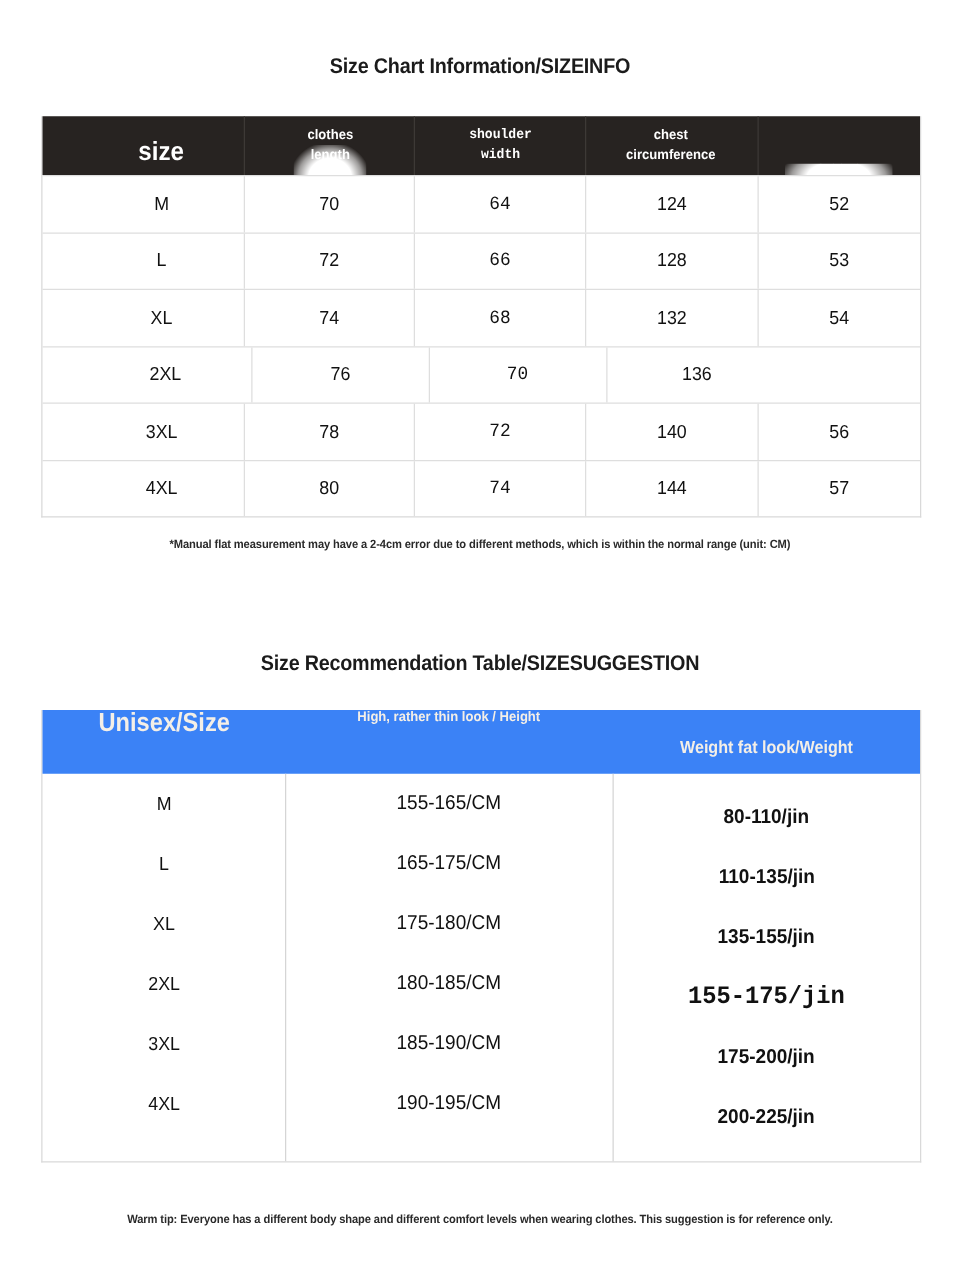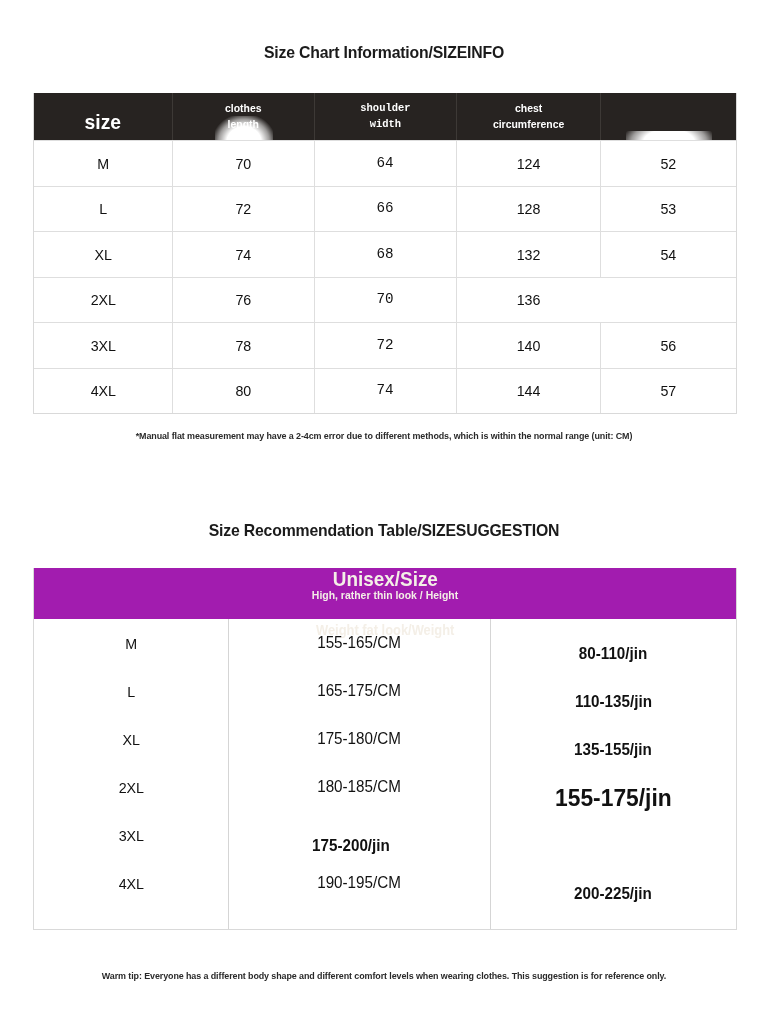--- a/index.html
+++ b/index.html
@@ -120,21 +120,21 @@
     font-size: 15px;
     color: #111;
     box-sizing: border-box;
     border-right: 1px solid #dedede;
     transform: none;
   }
   #table-1 .tcell:last-child { border-right: none; }
   #table-1 .tcell span { transform: scaleX(0.95); display: block; }
 
   
-  .c1 { width: 139px; }
+  .c1 { width: 139px; margin-left: 29px; }
   .c2 { width: 142px; }
   .c3 { width: 142px; font-family: Liberation Mono, monospace; }
   .c4 { width: 144px; }
   .c5 { width: 135px; }
 
   
   .footnote {
     position: absolute;
     left: 0;
     width: 768px;
@@ -149,24 +149,23 @@
   #footnote-2 { top: 970px; }
 
   
   #table-2 {
     top: 568px;
     border: 1px solid #d9d9d9;
     border-top: none;
   }
   #table-2 .thead2 {
     display: flex;
-    background: #a21caf;
+    background: #3b82f6;
     height: 51px;
-    align-items: center;
-    flex-direction: column;
+    align-items: flex-start;
   }
   #table-2 .thead2 .th {
     display: flex;
     align-items: center;
     justify-content: center;
     color: #f4efe7;
     text-align: center;
     box-sizing: border-box;
   }
   .th2-unisex {
@@ -210,21 +209,21 @@
     display: flex;
     align-items: center;
     justify-content: center;
     box-sizing: border-box;
     color: #111;
   }
   .d1 { width: 194px; font-size: 15px; }
   .d2 { width: 262px; font-size: 16px; }
   .d3 { width: 246px; font-size: 16px; font-weight: bold; margin-top: 21px; }
   .d1 span, .d2 span, .d3 span { transform: scaleX(0.95); display: block; }
-  .d3.big { font-size: 24px; }
+  .d3.big { font-size: 20px; font-family: Liberation Mono, monospace; }
 </style>
 </head>
 <body>
 
 <div class="page">
 
   <div id="title-1" class="section-title">Size Chart Information/SIZEINFO</div>
 
   <div id="table-1" class="tbl">
 
@@ -434,20 +433,23 @@
           </div>
         <div class="tcell d3 big">
             <span>155-175/jin</span>
           </div>
       </div>
 
       <div class="trow2">
         <div class="tcell d1">
             <span>3XL</span>
           </div>
+        <div class="tcell d2">
+            <span>185-190/CM</span>
+          </div>
         <div class="tcell d3">
             <span>175-200/jin</span>
           </div>
       </div>
 
       <div class="trow2">
         <div class="tcell d1">
             <span>4XL</span>
           </div>
         <div class="tcell d2">

